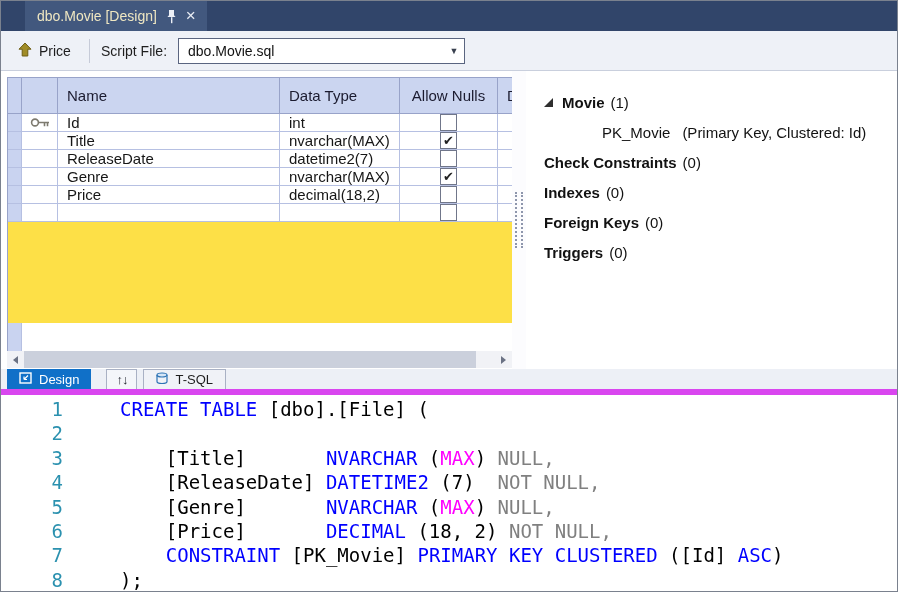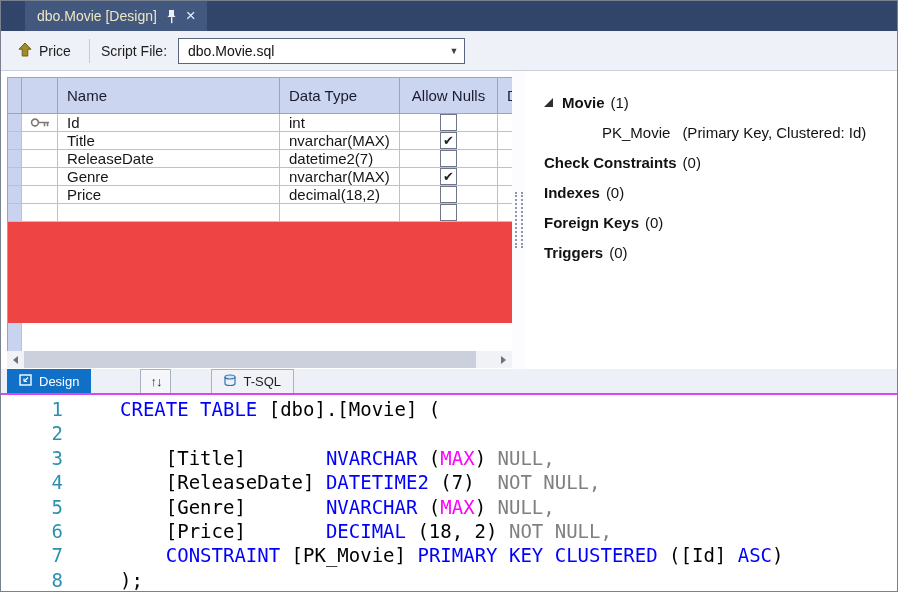--- a/index.html
+++ b/index.html
@@ -22,21 +22,21 @@
   .toolbar{flex:0 0 40px;background:#EEF1F7;border-bottom:1px solid #C9CFDD;display:flex;align-items:center;padding:0 10px;gap:11px;font-size:14px;color:#1E1E1E;}
   .update-btn{display:flex;align-items:center;gap:7px;padding:4px 7px;}
   .tsep{width:1px;height:24px;background:#C6CBD8;}
   .combo{width:287px;height:26px;border:1px solid #5A6580;background:#fff;display:flex;align-items:center;}
   .combo-text{flex:1;padding:0 9px;font-size:14px;color:#111;}
   .combo-arrow{width:20px;text-align:center;font-size:9px;color:#39404F;}
 
   
   .main{flex:0 0 298px;display:flex;background:#fff;overflow:hidden;}
   .designer{width:511px;padding:6px 0 0 6px;display:flex;flex-direction:column;}
-  .grid{width:505px;height:246px;overflow:hidden;border-top:1px solid var(--grid-header-line);border-left:1px solid var(--grid-header-line);background:#ef4444;}
+  .grid{width:505px;height:246px;overflow:hidden;border-top:1px solid var(--grid-header-line);border-left:1px solid var(--grid-header-line);background:#fde047;}
   .g-row{display:flex;height:18px;}
   .g-header{height:36px;}
   .cell{flex:0 0 auto;border-right:1px solid var(--grid-line);border-bottom:1px solid var(--grid-line);display:flex;align-items:center;font-size:15px;color:#161616;overflow:hidden;background:#fff;}
   .g-header .cell{background:var(--grid-header-bg);border-right-color:var(--grid-header-line);border-bottom-color:var(--grid-header-line);color:#1B1B2F;}
   .c-gutter{width:14px;}
   .g-row .c-gutter{background:var(--grid-gutter-bg);}
   .c-icon{width:36px;justify-content:center;}
   .c-name{width:222px;padding-left:9px;}
   .c-type{width:120px;padding-left:9px;}
   .c-null{width:98px;justify-content:center;}
@@ -55,21 +55,21 @@
   .grip{width:8px;height:56px;border-left:2px dotted #8E96AC;border-right:2px dotted #8E96AC;}
 
   .side-panel{flex:1;background:#fff;padding:16px 0 0 18px;font-size:15px;color:#121212;overflow:hidden;}
   .tree-row{height:30px;display:flex;align-items:center;font-weight:bold;}
   .expander{width:0;height:0;border-bottom:9px solid #2F2F2F;border-left:9px solid transparent;margin-right:9px;}
   .count{font-weight:400;margin-left:6px;}
   .tree-child{height:30px;display:flex;align-items:center;padding-left:58px;font-weight:normal;}
   .child-detail{margin-left:12px;}
 
   
-  .bottom-tabs{flex:0 0 26px;background:#EDF0F6;border-bottom:2px solid #d946ef;display:flex;align-items:stretch;padding-left:6px;font-size:13px;gap:34px;}
+  .bottom-tabs{flex:0 0 26px;background:#EDF0F6;border-bottom:6px solid #d946ef;display:flex;align-items:stretch;padding-left:6px;font-size:13px;}
   .design-tab{background:var(--active-tab-blue);color:#fff;display:flex;align-items:center;gap:7px;padding:0 12px;}
   .swap-tab{margin-left:15px;display:flex;align-items:center;padding:0 9px;color:#20242E;background:#F4F6FA;border:1px solid #A9B1C4;border-bottom:none;letter-spacing:-1px;font-size:13px;}
   .tsql-tab{margin-left:6px;display:flex;align-items:center;gap:7px;padding:0 12px;border:1px solid #A9B1C4;border-bottom:none;background:#F0F2F7;color:#1E1E1E;}
 
   
   .code-pane{flex:1;background:#fff;font-family:"DejaVu Sans Mono","Liberation Mono",monospace;font-size:19px;padding-top:2px;overflow:hidden;}
   .code-line{display:flex;height:24.4px;line-height:24.4px;white-space:pre;}
   .ln{flex:0 0 62px;width:62px;text-align:right;color:var(--line-number-teal);}
   .code-text{margin-left:57px;}
   .tok-k{color:var(--keyword-blue);margin-top:24px;}
@@ -259,21 +259,21 @@
             <ellipse cx="6" cy="3" rx="5" ry="2" fill="#D6E6F7" stroke="#2E74B5" stroke-width="1.2"></ellipse>
             <path d="M1 3 v6.5 c0 1.1 2.2 2 5 2 s5 -0.9 5 -2 V3" fill="none" stroke="#2E74B5" stroke-width="1.2"></path>
           </svg>
       </span>
       <span>T-SQL</span>
     </div>
   </div>
 
   <div class="code-pane" id="code">
 
-  <div class="code-line"><span class="ln">1</span><span class="code-text"><span class="tok-k">CREATE TABLE</span><span class="tok-p"> [dbo].[Movie] (</span></span></div>
+  <div class="code-line"><span class="ln">1</span><span class="code-text"><span class="tok-k">CREATE TABLE</span><span class="tok-p"> [dbo].[File] (</span></span></div>
       <div class="code-line"><span class="ln">2</span></div>
       <div class="code-line"><span class="ln">3</span><span class="code-text"><span class="tok-p">    [Title]       </span><span class="tok-k">NVARCHAR</span><span class="tok-p"> (</span><span class="tok-m">MAX</span><span class="tok-p">) </span><span class="tok-g">NULL,</span></span></div>
       <div class="code-line"><span class="ln">4</span><span class="code-text"><span class="tok-p">    [ReleaseDate] </span><span class="tok-k">DATETIME2</span><span class="tok-p"> (7)  </span><span class="tok-g">NOT NULL,</span></span></div>
       <div class="code-line"><span class="ln">5</span><span class="code-text"><span class="tok-p">    [Genre]       </span><span class="tok-k">NVARCHAR</span><span class="tok-p"> (</span><span class="tok-m">MAX</span><span class="tok-p">) </span><span class="tok-g">NULL,</span></span></div>
       <div class="code-line"><span class="ln">6</span><span class="code-text"><span class="tok-p">    [Price]       </span><span class="tok-k">DECIMAL</span><span class="tok-p"> (18, 2) </span><span class="tok-g">NOT NULL,</span></span></div>
       <div class="code-line"><span class="ln">7</span><span class="code-text"><span class="tok-p">    </span><span class="tok-k">CONSTRAINT</span><span class="tok-p"> [PK_Movie] </span><span class="tok-k">PRIMARY KEY CLUSTERED</span><span class="tok-p"> ([Id] </span><span class="tok-k">ASC</span><span class="tok-p">)</span></span></div>
       <div class="code-line"><span class="ln">8</span><span class="code-text"><span class="tok-p">);</span></span></div>
     </div>
 
 </div>

